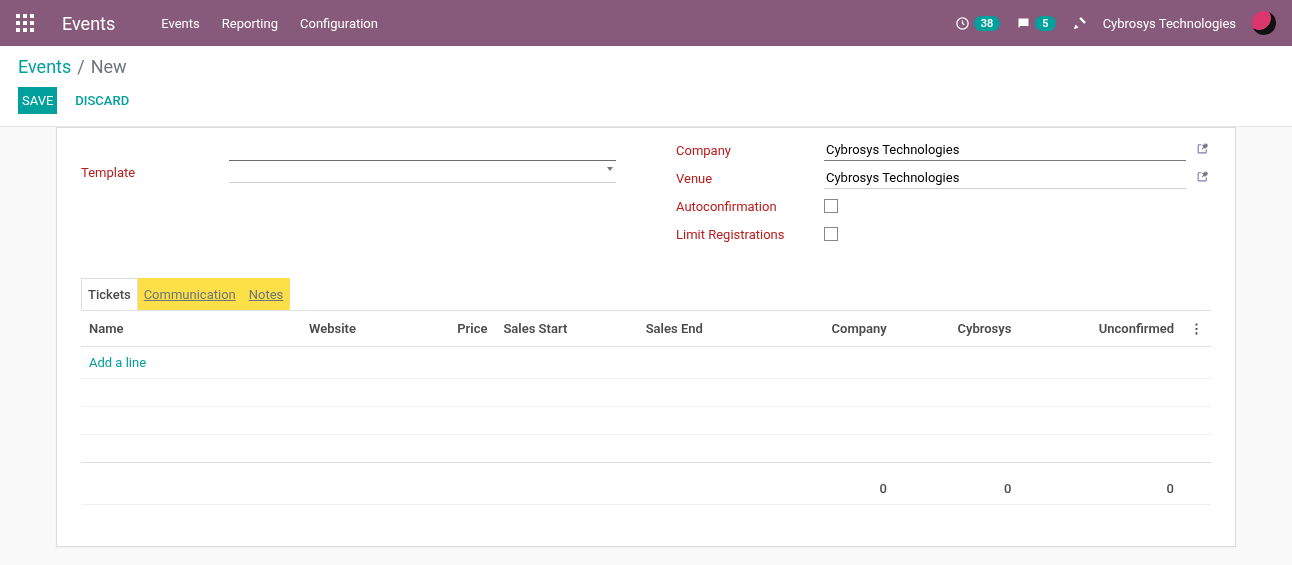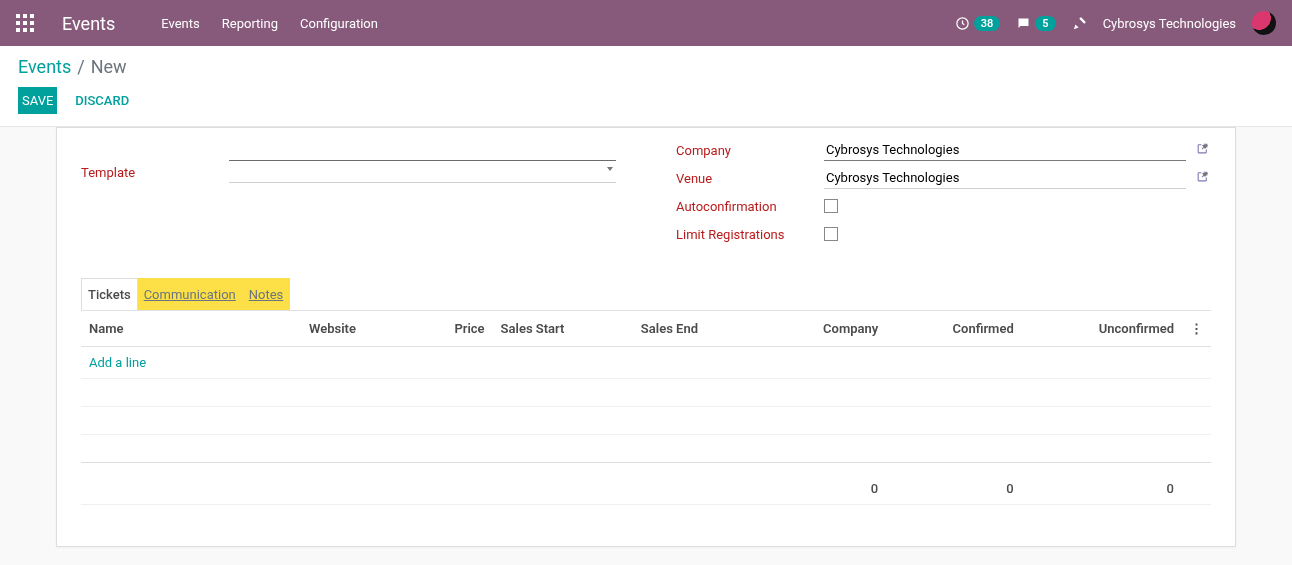--- a/index.html
+++ b/index.html
@@ -182,21 +182,21 @@
       <div class="tab-pane">
         <table class="tickets-table">
           <thead>
             <tr>
               <th style="width:220px;">Name</th>
               <th>Website</th>
               <th class="num">Price</th>
               <th>Sales Start</th>
               <th>Sales End</th>
               <th class="num">Company</th>
-              <th class="num">Confirmed</th>
+              <th class="num">Cybrosys</th>
               <th class="num">Unconfirmed</th>
               <th class="optcol">⋮</th>
             </tr>
           </thead>
           <tbody>
             <tr>
               <td colspan="9" class="add-line">Add a line</td>
             </tr>
             <tr class="thin-row">
                 <td colspan="9"></td>

